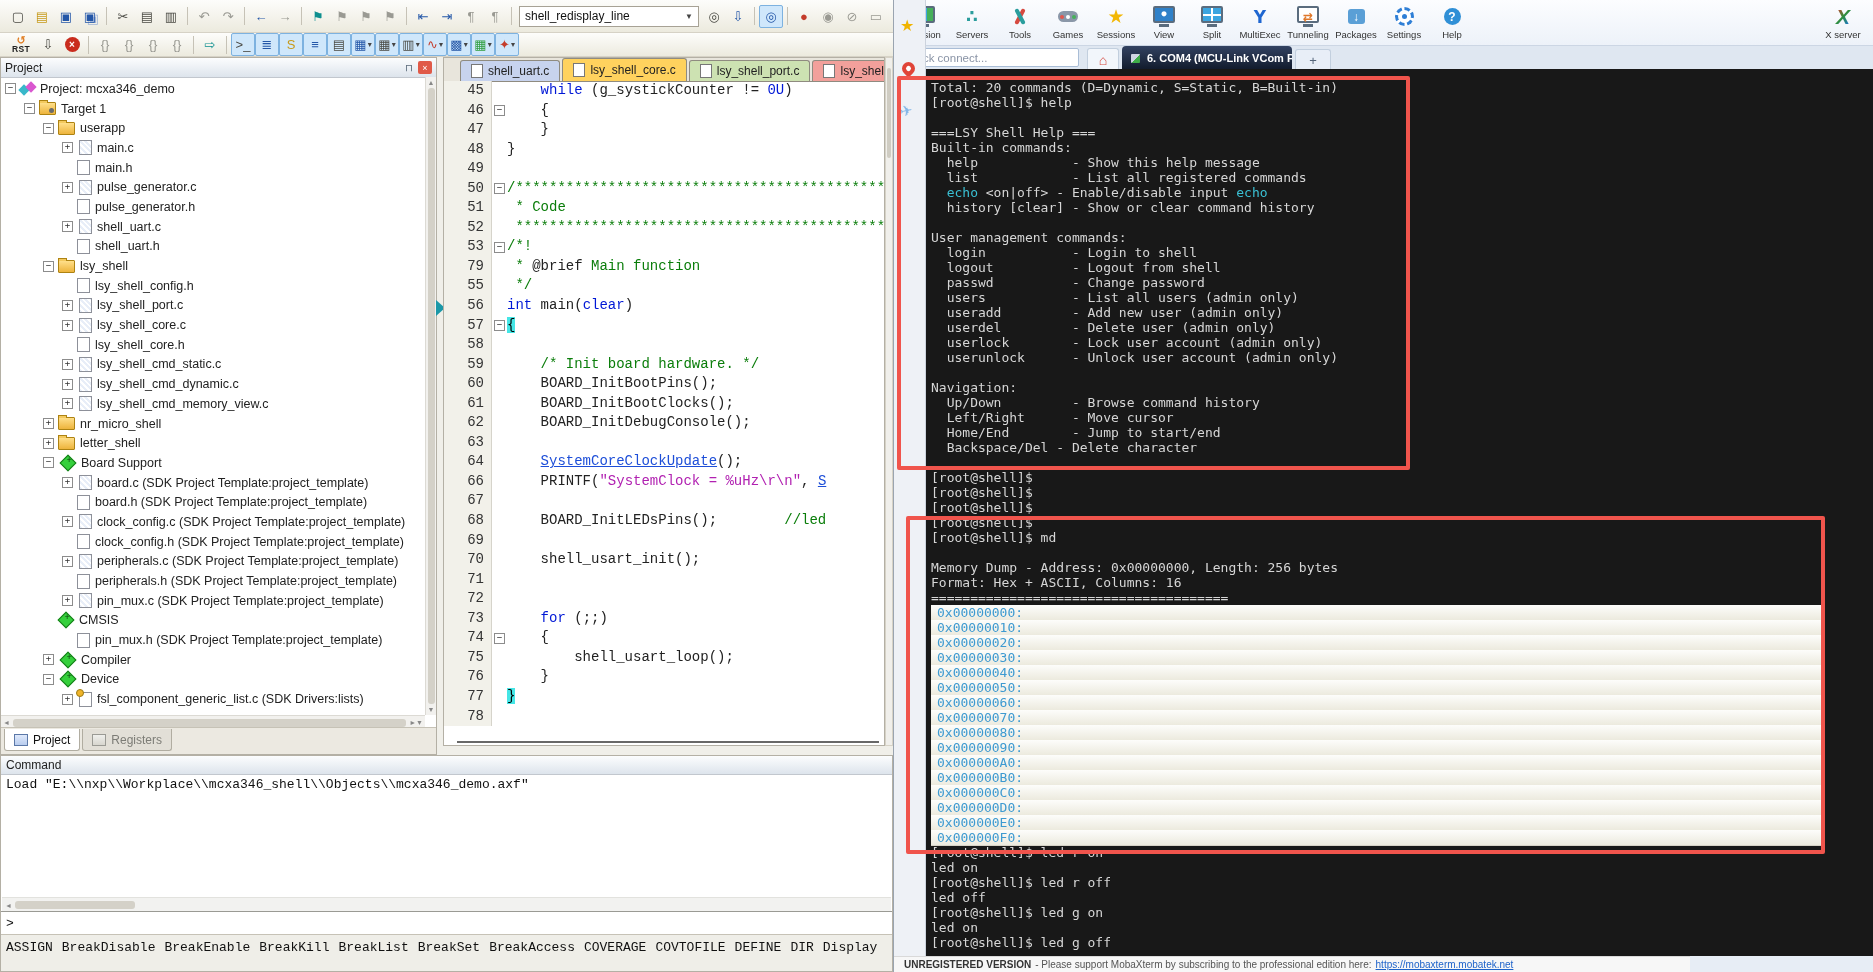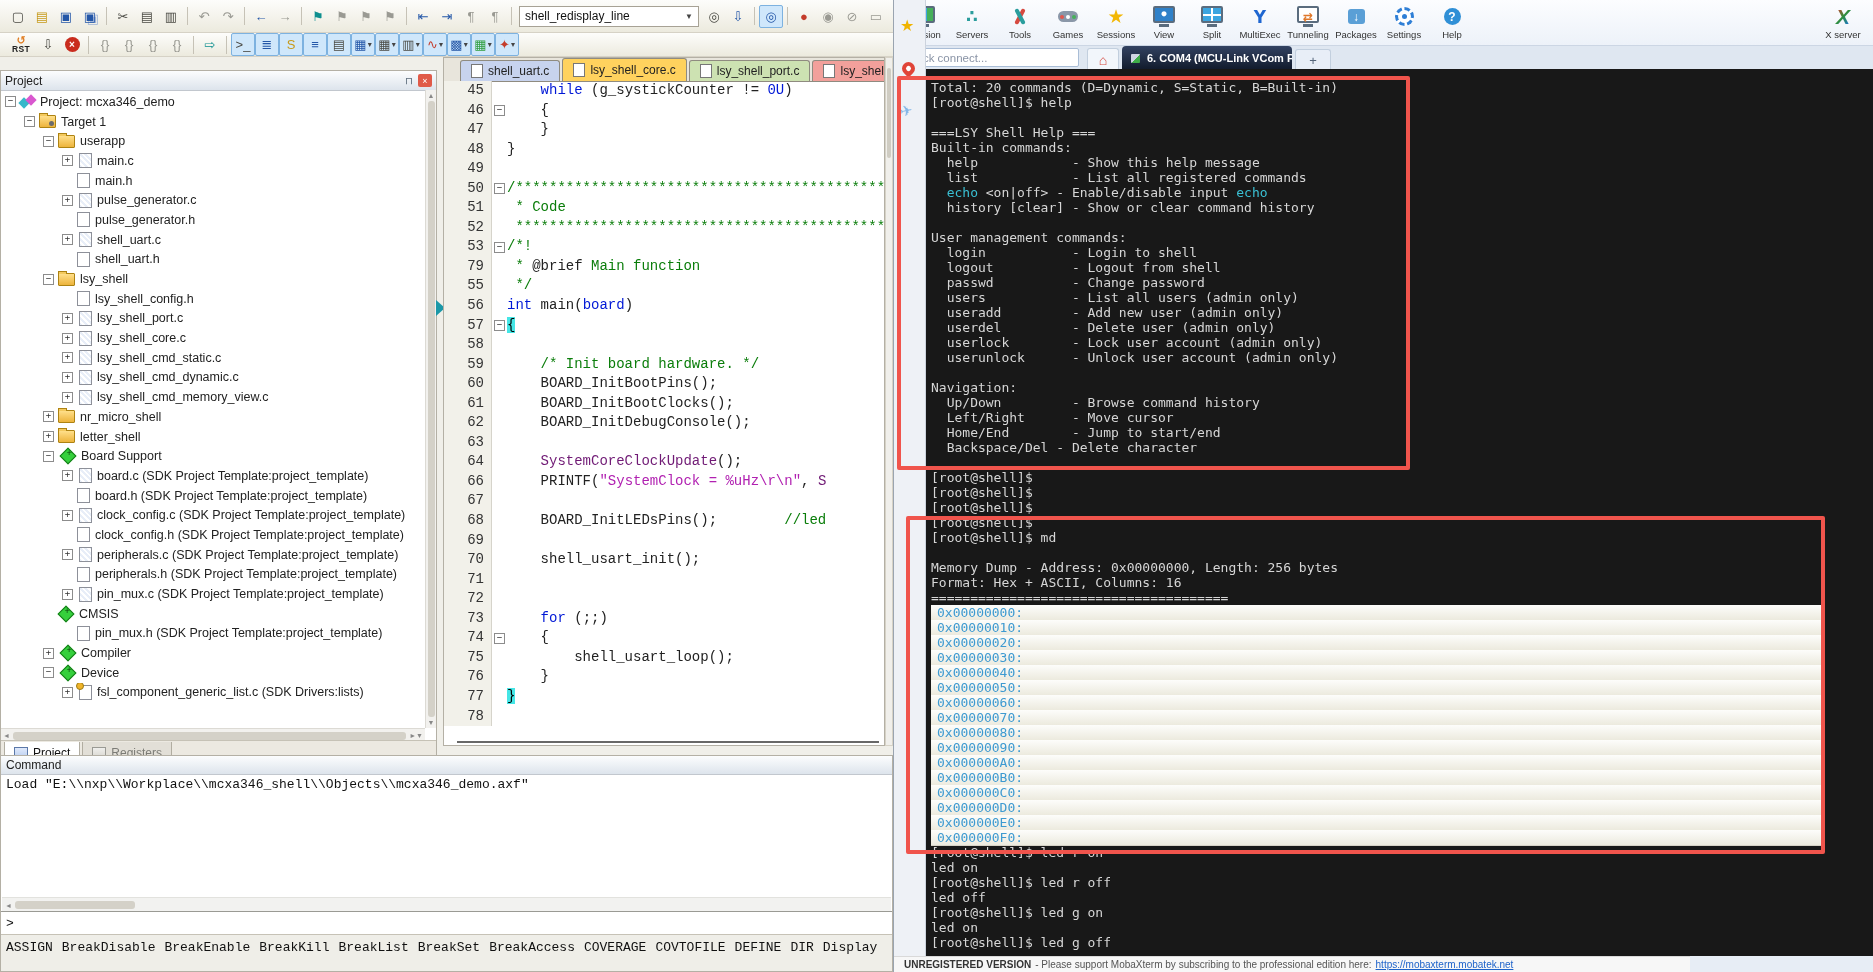--- a/index.html
+++ b/index.html
@@ -22,21 +22,21 @@
   .gsh{text-shadow:3px 2px 0 #9fb3d6;}
   .kcombo{width:168px;height:19px;background:#fff;border:1px solid #a7a295;display:flex;align-items:center;
           justify-content:space-between;font-size:12px;padding:0 5px;margin:0 3px;flex:none;color:#111;}
   .stopc{width:15px;height:15px;border-radius:50%;background:#c92c1e;color:#fff;font-size:10px;
          display:flex;align-items:center;justify-content:center;font-weight:bold;}
   .rstbtn{display:flex;flex-direction:column;align-items:center;justify-content:center;width:30px;height:22px;flex:none;}
   .rstbtn .rg{color:#e07b1f;font-size:11px;line-height:9px;font-weight:bold;}
   .rstbtn .rl{font-size:8.5px;font-weight:bold;color:#222;line-height:9px;letter-spacing:.3px;}
 
   
-  #proj{position:absolute;left:0;top:70px;width:437px;height:698px;background:#fff;border:1px solid #b4b0a5;box-sizing:border-box;}
+  #proj{position:absolute;left:0;top:57px;width:437px;height:698px;background:#fff;border:1px solid #b4b0a5;box-sizing:border-box;}
   #proj-title{height:19px;background:linear-gradient(#fcfdfe,#dde4ec);border-bottom:1px solid #c2c7ce;
               display:flex;align-items:center;padding:0 4px;font-size:12px;color:#222;}
   #proj-title .sp{flex:1}
   .pinbox{width:14px;height:13px;display:flex;align-items:center;justify-content:center;color:#5a6a7a;font-size:10px;}
   .xbox{width:14px;height:13px;background:#e05a48;color:#fff;font-size:9px;display:flex;align-items:center;justify-content:center;border-radius:2px;margin-left:2px;}
   #tree{position:absolute;left:0;top:19px;right:11px;bottom:39px;overflow:hidden;font-size:12.5px;padding-top:2px;}
   .trow{height:19.7px;display:flex;align-items:center;white-space:nowrap;overflow:hidden;}
   .exp{width:9px;height:9px;border:1px solid #8c8c8c;background:#fff;color:#333;font-size:9px;line-height:7px;
        text-align:center;margin-right:4px;flex:none;font-family:"DejaVu Sans Mono",monospace;}
   .expsp{width:13px;flex:none;}
@@ -77,21 +77,21 @@
   .etab.act{height:22px;font-weight:normal;}
   .ficon{width:10px;height:12px;background:#fff;border:1px solid #777;flex:none;}
   #ecode{position:absolute;left:0;top:23px;right:0;bottom:0;overflow:hidden;
          font-family:"Liberation Mono","DejaVu Sans Mono",monospace;font-size:14px;line-height:19.55px;}
   .erow{display:flex;height:19.55px;white-space:pre;}
   .lno{width:40px;text-align:right;padding-right:7px;color:#333;background:#f2f1ea;border-right:1px solid #d6d4cb;flex:none;}
   .foldc{width:15px;flex:none;display:flex;align-items:center;justify-content:center;}
   .foldbox{width:9px;height:9px;border:1px solid #8c8c8c;background:#fff;color:#333;font-size:9px;line-height:7px;text-align:center;font-family:"DejaVu Sans Mono",monospace;}
   .ct{flex:1;overflow:hidden;}
   .k{color:#0018d6}.c{color:#0a7d0a}.s{color:#b121b1}.n{color:#0018d6}
-  .u{color:#701a75}.h{background:#45e6e6;color:#000}
+  .u{text-decoration:underline;color:#1d4ed8}.h{background:#45e6e6;color:#000}
   #escroll{position:absolute;left:885px;top:57px;width:8px;height:689px;background:#f0efeb;border:1px solid #d6d2c6;box-sizing:border-box;}
   #escroll .vthumb{position:absolute;top:8px;left:1px;width:4px;height:90px;background:#cfccc2;border-radius:2px;}
   #esplitline{position:absolute;left:457px;top:741px;width:422px;height:2px;background:#686868;}
 
   
   #cmd{position:absolute;left:0;top:755px;width:893px;height:217px;background:#fff;border:1px solid #b4b0a5;box-sizing:border-box;}
   #cmd-title{height:18px;background:linear-gradient(#fcfdfe,#dde4ec);border-bottom:1px solid #c2c7ce;
              display:flex;align-items:center;padding:0 5px;font-size:12px;}
   #cmd-log{position:absolute;left:0;top:18px;right:0;height:123px;font-family:"Liberation Mono","DejaVu Sans Mono",monospace;
            font-size:13px;padding:3px 5px;white-space:pre;color:#111;}
@@ -420,20 +420,26 @@
             <span>lsy_shell_port.c</span>
           </div>
           <div class="trow">
             <span style="width: 61px; flex: 0 0 auto;"></span>
             <span class="exp">+</span>
             <span class="ti filec"></span>
             <span>lsy_shell_core.c</span>
           </div>
           <div class="trow">
             <span style="width: 61px; flex: 0 0 auto;"></span>
+            <span class="expsp"></span>
+            <span class="ti file"></span>
+            <span>lsy_shell_core.h</span>
+          </div>
+          <div class="trow">
+            <span style="width: 61px; flex: 0 0 auto;"></span>
             <span class="exp">+</span>
             <span class="ti filec"></span>
             <span>lsy_shell_cmd_static.c</span>
           </div>
           <div class="trow">
             <span style="width: 61px; flex: 0 0 auto;"></span>
             <span class="exp">+</span>
             <span class="ti filec"></span>
             <span>lsy_shell_cmd_dynamic.c</span>
           </div>
@@ -584,21 +590,21 @@
           <div class="erow"><span class="lno">46</span><span class="foldc"><span class="foldbox">−</span></span><span class="ct"><span>    {</span></span></div>
           <div class="erow"><span class="lno">47</span><span class="foldc"></span><span class="ct"><span>    }</span></span></div>
           <div class="erow"><span class="lno">48</span><span class="foldc"></span><span class="ct"><span>}</span></span></div>
           <div class="erow"><span class="lno">49</span><span class="foldc"></span><span class="ct"></span></div>
           <div class="erow"><span class="lno">50</span><span class="foldc"><span class="foldbox">−</span></span><span class="ct"><span class="c">/**************************************************</span></span></div>
           <div class="erow"><span class="lno">51</span><span class="foldc"></span><span class="ct"><span class="c"> * Code</span></span></div>
           <div class="erow"><span class="lno">52</span><span class="foldc"></span><span class="ct"><span class="c"> **************************************************</span></span></div>
           <div class="erow"><span class="lno">53</span><span class="foldc"><span class="foldbox">−</span></span><span class="ct"><span class="c">/*!</span></span></div>
           <div class="erow"><span class="lno">79</span><span class="foldc"></span><span class="ct"><span class="c"> * </span><span class="d">@brief</span><span class="c"> Main function</span></span></div>
           <div class="erow"><span class="lno">55</span><span class="foldc"></span><span class="ct"><span class="c"> */</span></span></div>
-          <div class="erow"><span class="lno">56</span><span class="foldc"></span><span class="ct"><span class="k">int</span><span> main(</span><span class="k">board</span><span>)</span></span></div>
+          <div class="erow"><span class="lno">56</span><span class="foldc"></span><span class="ct"><span class="k">int</span><span> main(</span><span class="k">clear</span><span>)</span></span></div>
           <div class="erow"><span class="lno">57</span><span class="foldc"><span class="foldbox">−</span></span><span class="ct"><span class="h">{</span></span></div>
           <div class="erow"><span class="lno">58</span><span class="foldc"></span><span class="ct"><span>    </span></span></div>
           <div class="erow"><span class="lno">59</span><span class="foldc"></span><span class="ct"><span>    </span><span class="c">/* Init board hardware. */</span></span></div>
           <div class="erow"><span class="lno">60</span><span class="foldc"></span><span class="ct"><span>    BOARD_InitBootPins();</span></span></div>
           <div class="erow"><span class="lno">61</span><span class="foldc"></span><span class="ct"><span>    BOARD_InitBootClocks();</span></span></div>
           <div class="erow"><span class="lno">62</span><span class="foldc"></span><span class="ct"><span>    BOARD_InitDebugConsole();</span></span></div>
           <div class="erow"><span class="lno">63</span><span class="foldc"></span><span class="ct"><span>    </span></span></div>
           <div class="erow"><span class="lno">64</span><span class="foldc"></span><span class="ct"><span>    </span><span class="u">SystemCoreClockUpdate</span><span>();</span></span></div>
           <div class="erow"><span class="lno">66</span><span class="foldc"></span><span class="ct"><span>    PRINTF(</span><span class="s">"SystemClock = %uHz\r\n"</span><span>, </span><span class="u">S</span></span></div>
           <div class="erow"><span class="lno">67</span><span class="foldc"></span><span class="ct"><span>    </span></span></div>

